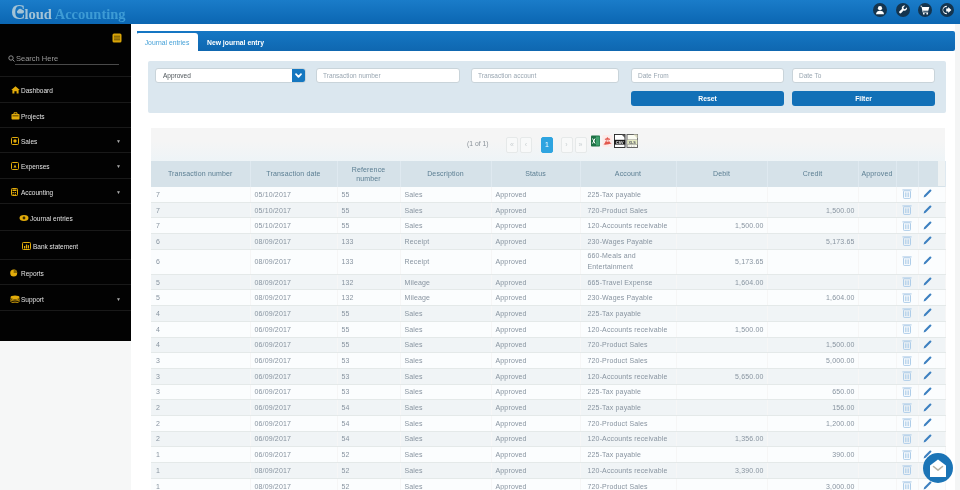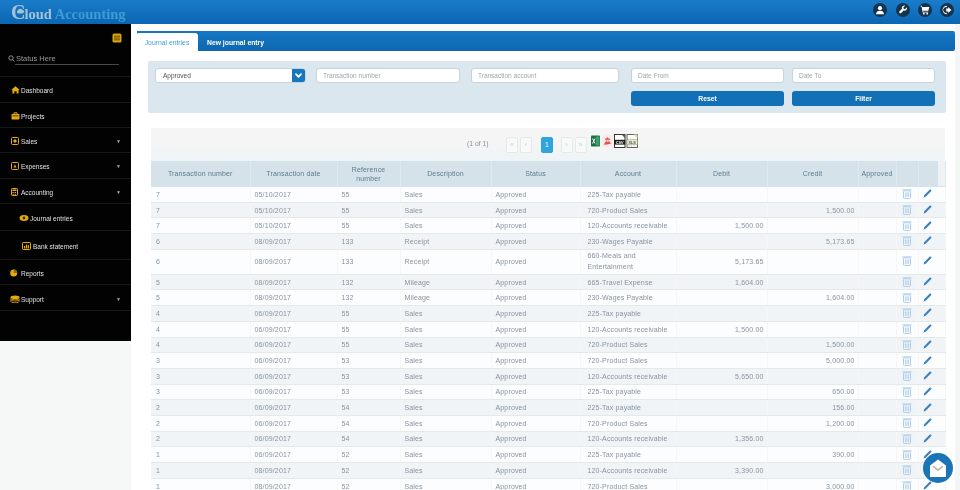--- a/index.html
+++ b/index.html
@@ -588,21 +588,21 @@
         <line x1="2" y1="5" x2="8" y2="5" stroke="#6b5206" stroke-width="1"></line>
         <line x1="2" y1="6.8" x2="8" y2="6.8" stroke="#6b5206" stroke-width="1"></line>
       </svg>
     </div>
   <div class="abs" id="searchicon">
       <svg width="7" height="7" style="display:block">
         <circle cx="3" cy="3" r="2.2" fill="none" stroke="#9b9b9b" stroke-width="0.9"></circle>
         <line x1="4.7" y1="4.7" x2="6.5" y2="6.5" stroke="#9b9b9b" stroke-width="0.9"></line>
       </svg>
     </div>
-  <div class="abs" id="searchtxt">Status Here</div>
+  <div class="abs" id="searchtxt">Search Here</div>
   <div class="abs" id="searchline"></div>
   <div class="abs mitem" style="top:75.5px;height:25px;">
     <span class="ic">
         <svg width="9" height="8" style="display:block">
           <path d="M4.5 0.3L8.8 4H7.6v3.6H5.6V5.2H3.4v2.4H1.4V4H0.2Z" fill="#e3ac0a"></path>
         </svg>
       </span>
     <span class="lbl">Dashboard</span>
   </div>
   <div class="abs mitem" style="top:101.5px;height:24px;">

